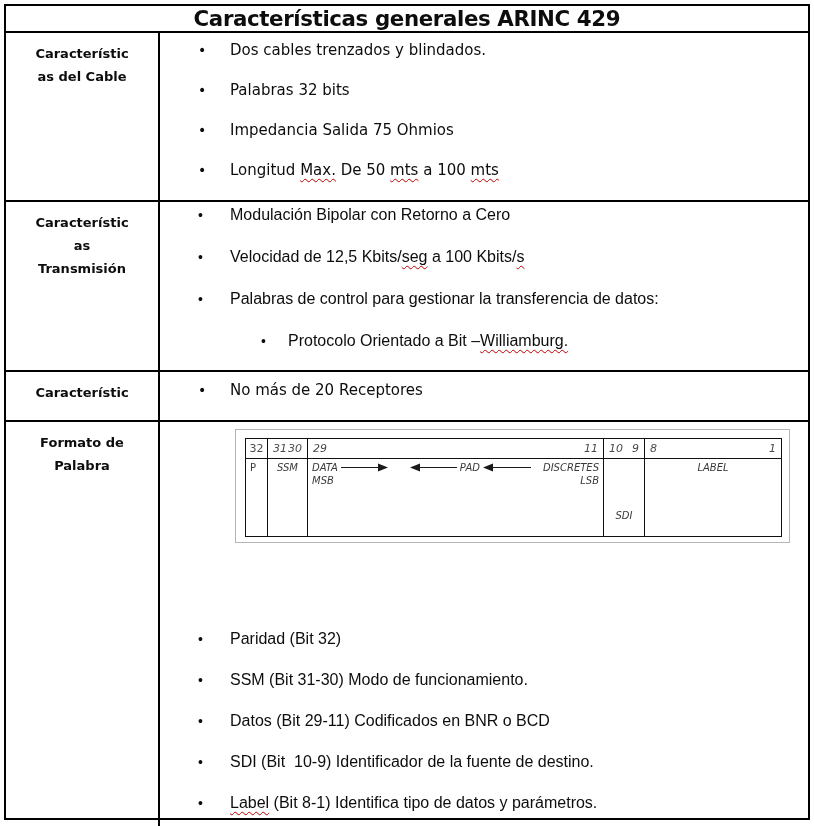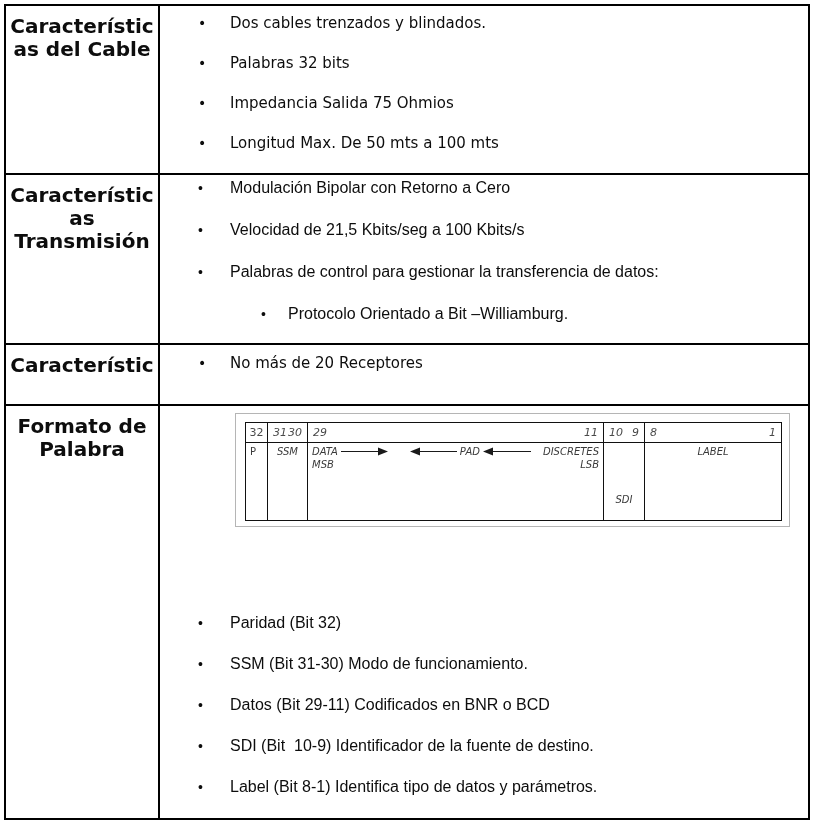--- a/index.html
+++ b/index.html
@@ -21,40 +21,40 @@
     transform:scaleX(0.97); white-space:nowrap;
   }
   .row { display:flex; border-bottom:2px solid #000; }
   .row.r1 { height:171px; }
   .row.r2 { height:170px; }
   .row.r3 { height:69px; }
   .row.r4 { flex:1; border-bottom:none; }
   .hdr {
     width:154px; flex:0 0 154px; border-right:2px solid #000;
     text-align:center; padding-top:9px;
-    font-weight:bold; font-size:20px; line-height:23px;
+    font-weight:bold; font-size:13px; line-height:23px;
     font-family:"DejaVu Sans", sans-serif;
   }
   .body-cell { flex:1; overflow:hidden; }
   .r1 .body-cell { padding-top:7px; font-family:"DejaVu Sans", sans-serif; font-size:15px; }
   .r2 .body-cell { padding-top:3px; font-family:"Liberation Sans", sans-serif; font-size:16px; }
   .r3 .body-cell { padding-top:8px; font-family:"DejaVu Sans", sans-serif; font-size:15px; }
   .r4 .body-cell { padding-top:7px; font-family:"Liberation Sans", sans-serif; font-size:16px; }
 
   .bullet { display:flex; padding-left:38px; line-height:20px; }
   .r1 .bullet { margin-bottom:20px; }
   .r2 .bullet { margin-bottom:22px; }
   .r3 .bullet { margin-bottom:20px; }
   .r4 .bullet { margin-bottom:21px; }
   .bullet .marker { width:32px; flex:0 0 32px; font-size:14px; }
   .bullet.indent { padding-left:101px; }
   .bullet.indent .marker { width:27px; flex:0 0 27px; }
   .btext { white-space:pre-wrap; }
   .sq {
-    text-decoration-style:wavy;
+    text-decoration:underline; text-decoration-style:wavy;
     text-decoration-color:#c00000; text-decoration-thickness:1px;
     text-underline-offset:3px;
   }
 
   
   .diagram {
     margin-left:75px; margin-bottom:86px; width:555px;
     border:1px solid #b5b5b5; background:#fff;
     padding:8px 7px 5px 9px;
     font-family:"DejaVu Sans", sans-serif;
@@ -80,20 +80,23 @@
   .dg-line .grow { flex:1; }
   .ar { flex:0 0 auto; margin:0 3px; display:block; }
   .gap20 { width:16px; flex:0 0 16px; }
 </style>
 </head>
 <body>
 
 <div class="page">
   <div class="tbl">
 
+    <div class="title-row">
+      <span class="ttl">Características generales ARINC 429</span>
+    </div>
 
     <div class="row r1">
       <div class="hdr">
         <div>Característic</div>
         <div>as del Cable</div>
       </div>
       <div class="body-cell">
           <div class="bullet">
             <span class="marker">•</span>
             <span class="btext"><span>Dos cables trenzados y blindados.</span></span>
@@ -119,21 +122,21 @@
         <div>as</div>
         <div>Transmisión</div>
       </div>
       <div class="body-cell">
           <div class="bullet">
             <span class="marker">•</span>
             <span class="btext"><span>Modulación Bipolar con Retorno a Cero</span></span>
           </div>
           <div class="bullet">
             <span class="marker">•</span>
-            <span class="btext"><span>Velocidad de 21,5 Kbits/</span><span class="sq">seg</span><span> a 100 Kbits/</span><span class="sq">s</span></span>
+            <span class="btext"><span>Velocidad de 12,5 Kbits/</span><span class="sq">seg</span><span> a 100 Kbits/</span><span class="sq">s</span></span>
           </div>
           <div class="bullet">
             <span class="marker">•</span>
             <span class="btext"><span>Palabras de control para gestionar la transferencia de datos:</span></span>
           </div>
           <div class="bullet indent">
             <span class="marker">•</span>
             <span class="btext"><span>Protocolo Orientado a Bit –</span><span class="sq">Williamburg.</span></span>
           </div>
         </div>

